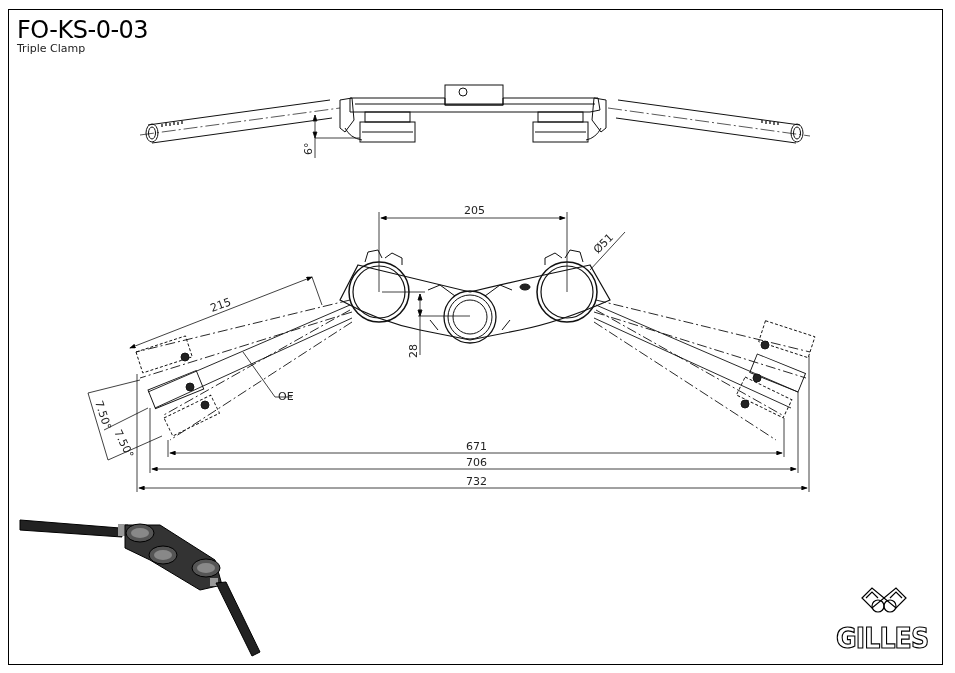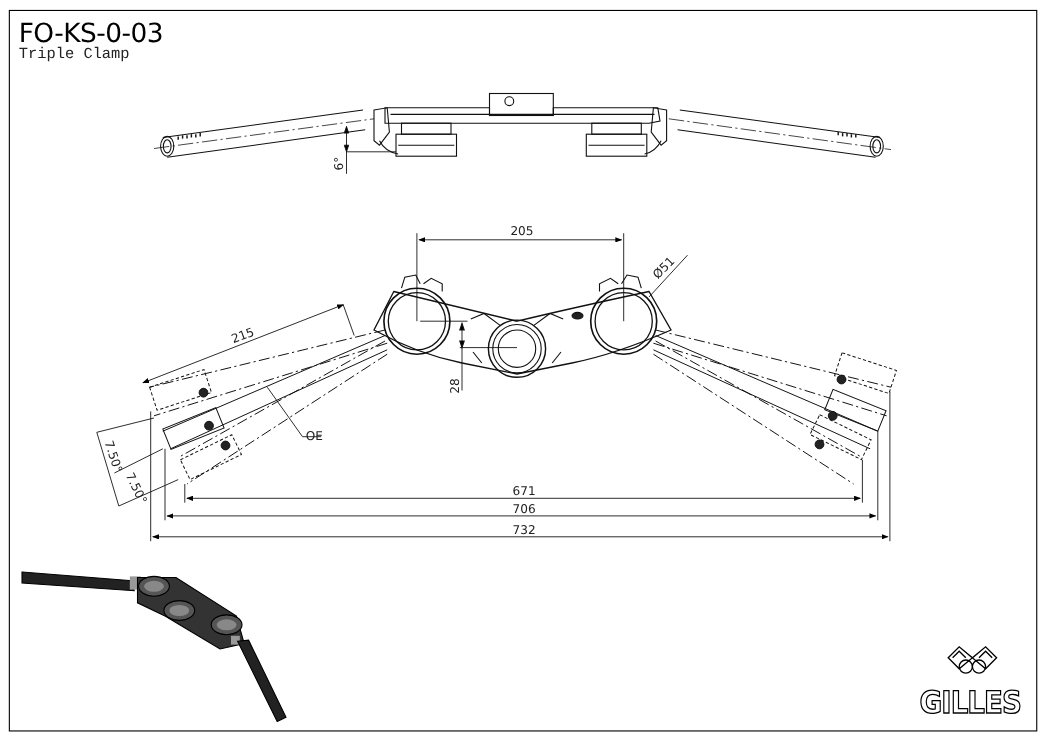--- a/index.html
+++ b/index.html
@@ -1,19 +1,19 @@
 <!DOCTYPE html>
 <html><head>
 <meta charset="utf-8">
 <style>
   html,body{margin:0;padding:0;background:#fff;}
   body{width:955px;height:673px;position:relative;overflow:hidden;font-family:"DejaVu Sans",sans-serif;}
   .frame{position:absolute;left:8px;top:9px;width:935px;height:656px;border:1.5px solid #000;box-sizing:border-box;}
   .title{position:absolute;left:17px;top:16px;font-size:24px;color:#000000;letter-spacing:-0.5px;}
-  .subtitle{position:absolute;left:17px;top:42px;font-size:14px;color:#222;font-family:Liberation Mono, monospace;}
+  .subtitle{position:absolute;left:17px;top:42px;font-size:11px;color:#222;}
   svg.drawing{position:absolute;left:0;top:0;}
   .dimtxt{font-family:"DejaVu Sans",sans-serif;font-size:11px;fill:#222;}
   .logo-text{position:absolute;left:836px;top:622px;font-family:"DejaVu Sans",sans-serif;font-weight:bold;font-size:28px;color:#fff;-webkit-text-stroke:1.2px #000;letter-spacing:-1px;transform:scaleX(0.9);transform-origin:left;}
 </style>
 </head>
 <body>
 
 <div class="frame"></div>
 <div class="title">FO-KS-0-03</div>
 <div class="subtitle">Triple Clamp</div>

